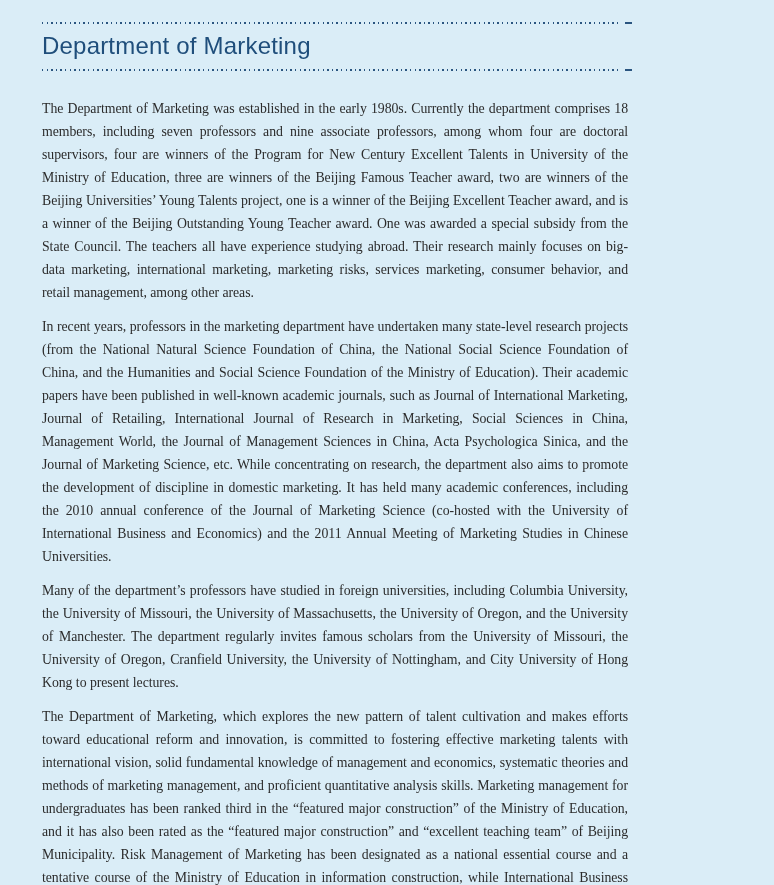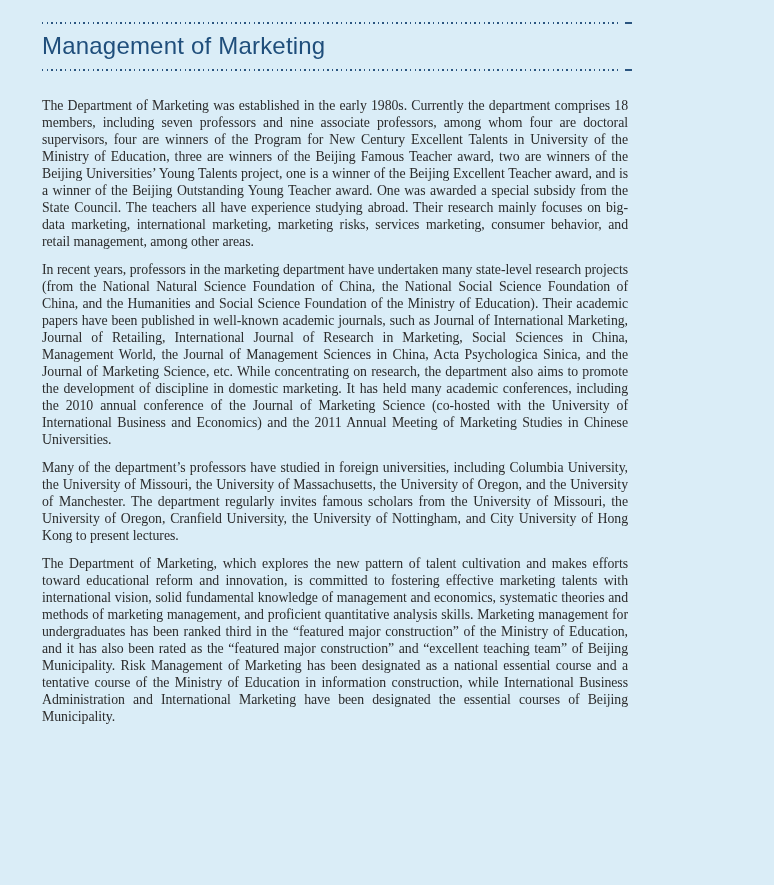--- a/index.html
+++ b/index.html
@@ -49,34 +49,34 @@
     color: #1f4e7b;
   }
   
   main.article {
     margin-top: 26px;
     width: 586px;
   }
   main.article p {
     margin: 0 0 11px 0;
     font-size: 13.8px;
-    line-height: 17px;
+    line-height: 23px;
     letter-spacing: -0.05px;
     color: #2b2b2b;
     text-align: justify;
   }
 </style>
 </head>
 <body>
 
 <div class="page">
 
   <header>
     <div class="dotted-rule"></div>
-    <h1 class="page-title">Management of Marketing</h1>
+    <h1 class="page-title">Department of Marketing</h1>
     <div class="dotted-rule"></div>
   </header>
 
   <main class="article">
     <p>The Department of Marketing was established in the early 1980s. Currently the department comprises 18 members, including seven professors and nine associate professors, among whom four are doctoral supervisors, four are winners of the Program for New Century Excellent Talents in University of the Ministry of Education, three are winners of the Beijing Famous Teacher award, two are winners of the Beijing Universities’ Young Talents project, one is a winner of the Beijing Excellent Teacher award, and is a winner of the Beijing Outstanding Young Teacher award. One was awarded a special subsidy from the State Council. The teachers all have experience studying abroad. Their research mainly focuses on big-data marketing, international marketing, marketing risks, services marketing, consumer behavior, and retail management, among other areas.</p>
     <p>In recent years, professors in the marketing department have undertaken many state-level research projects (from the National Natural Science Foundation of China, the National Social Science Foundation of China, and the Humanities and Social Science Foundation of the Ministry of Education). Their academic papers have been published in well-known academic journals, such as Journal of International Marketing, Journal of Retailing, International Journal of Research in Marketing, Social Sciences in China, Management World, the Journal of Management Sciences in China, Acta Psychologica Sinica, and the Journal of Marketing Science, etc. While concentrating on research, the department also aims to promote the development of discipline in domestic marketing. It has held many academic conferences, including the 2010 annual conference of the Journal of Marketing Science (co-hosted with the University of International Business and Economics) and the 2011 Annual Meeting of Marketing Studies in Chinese Universities.</p>
     <p>Many of the department’s professors have studied in foreign universities, including Columbia University, the University of Missouri, the University of Massachusetts, the University of Oregon, and the University of Manchester. The department regularly invites famous scholars from the University of Missouri, the University of Oregon, Cranfield University, the University of Nottingham, and City University of Hong Kong to present lectures.</p>
     <p>The Department of Marketing, which explores the new pattern of talent cultivation and makes efforts toward educational reform and innovation, is committed to fostering effective marketing talents with international vision, solid fundamental knowledge of management and economics, systematic theories and methods of marketing management, and proficient quantitative analysis skills. Marketing management for undergraduates has been ranked third in the “featured major construction” of the Ministry of Education, and it has also been rated as the “featured major construction” and “excellent teaching team” of Beijing Municipality. Risk Management of Marketing has been designated as a national essential course and a tentative course of the Ministry of Education in information construction, while International Business Administration and International Marketing have been designated the essential courses of Beijing Municipality.</p>
   </main>
 

